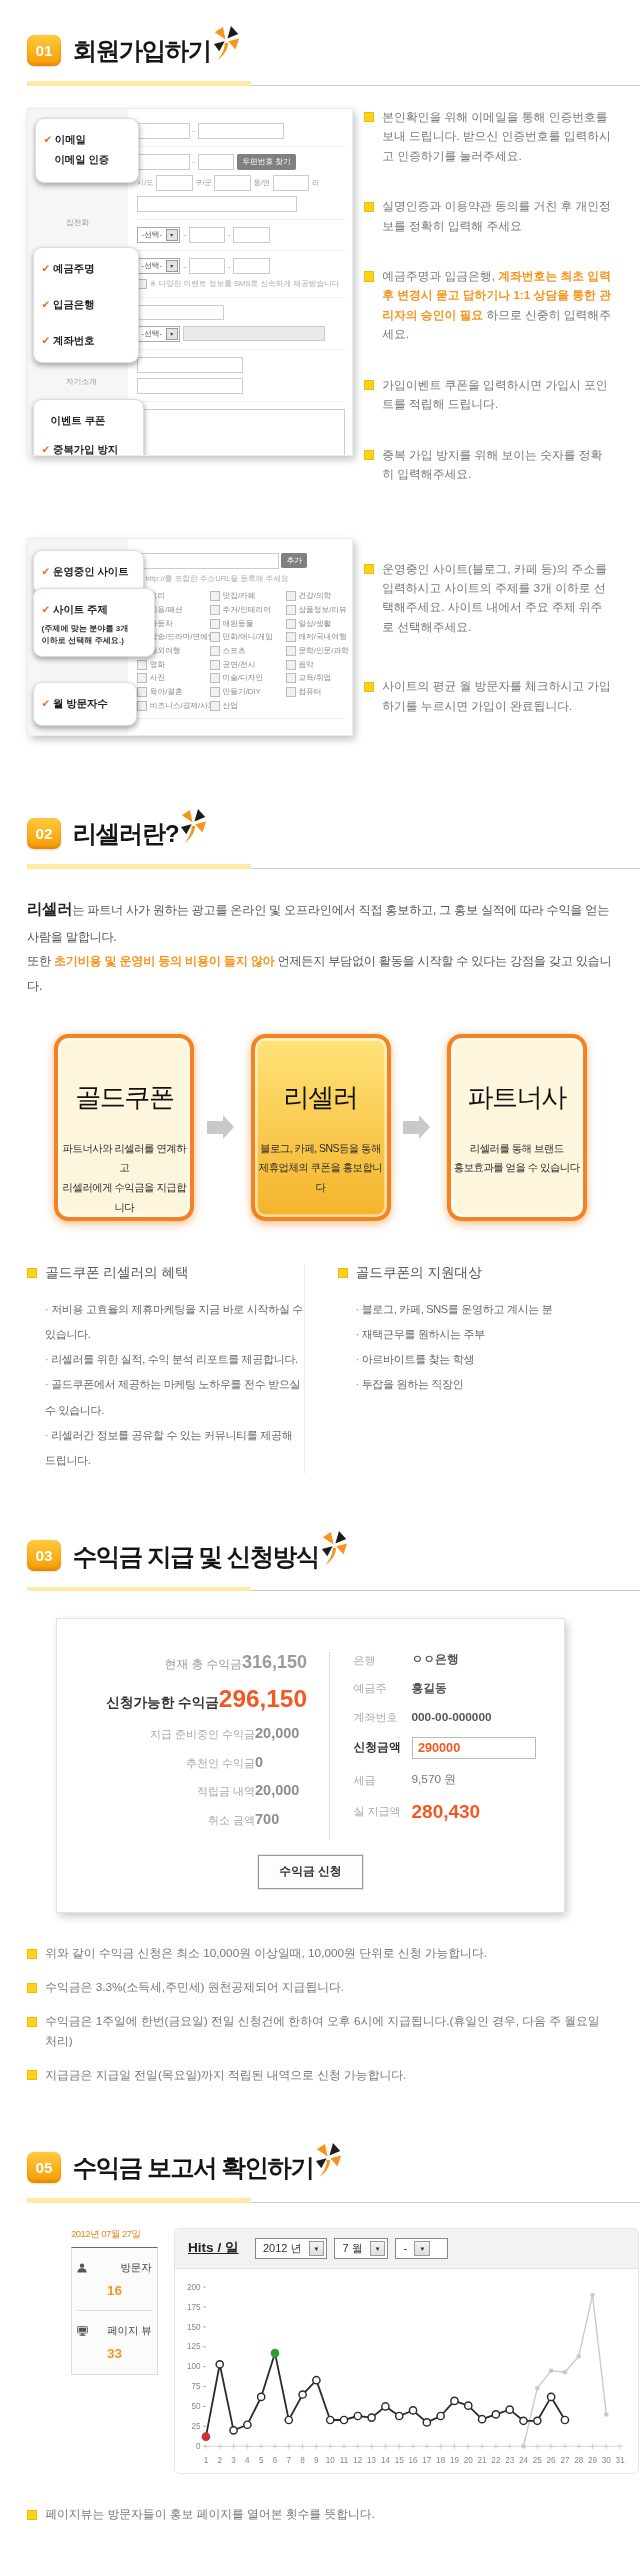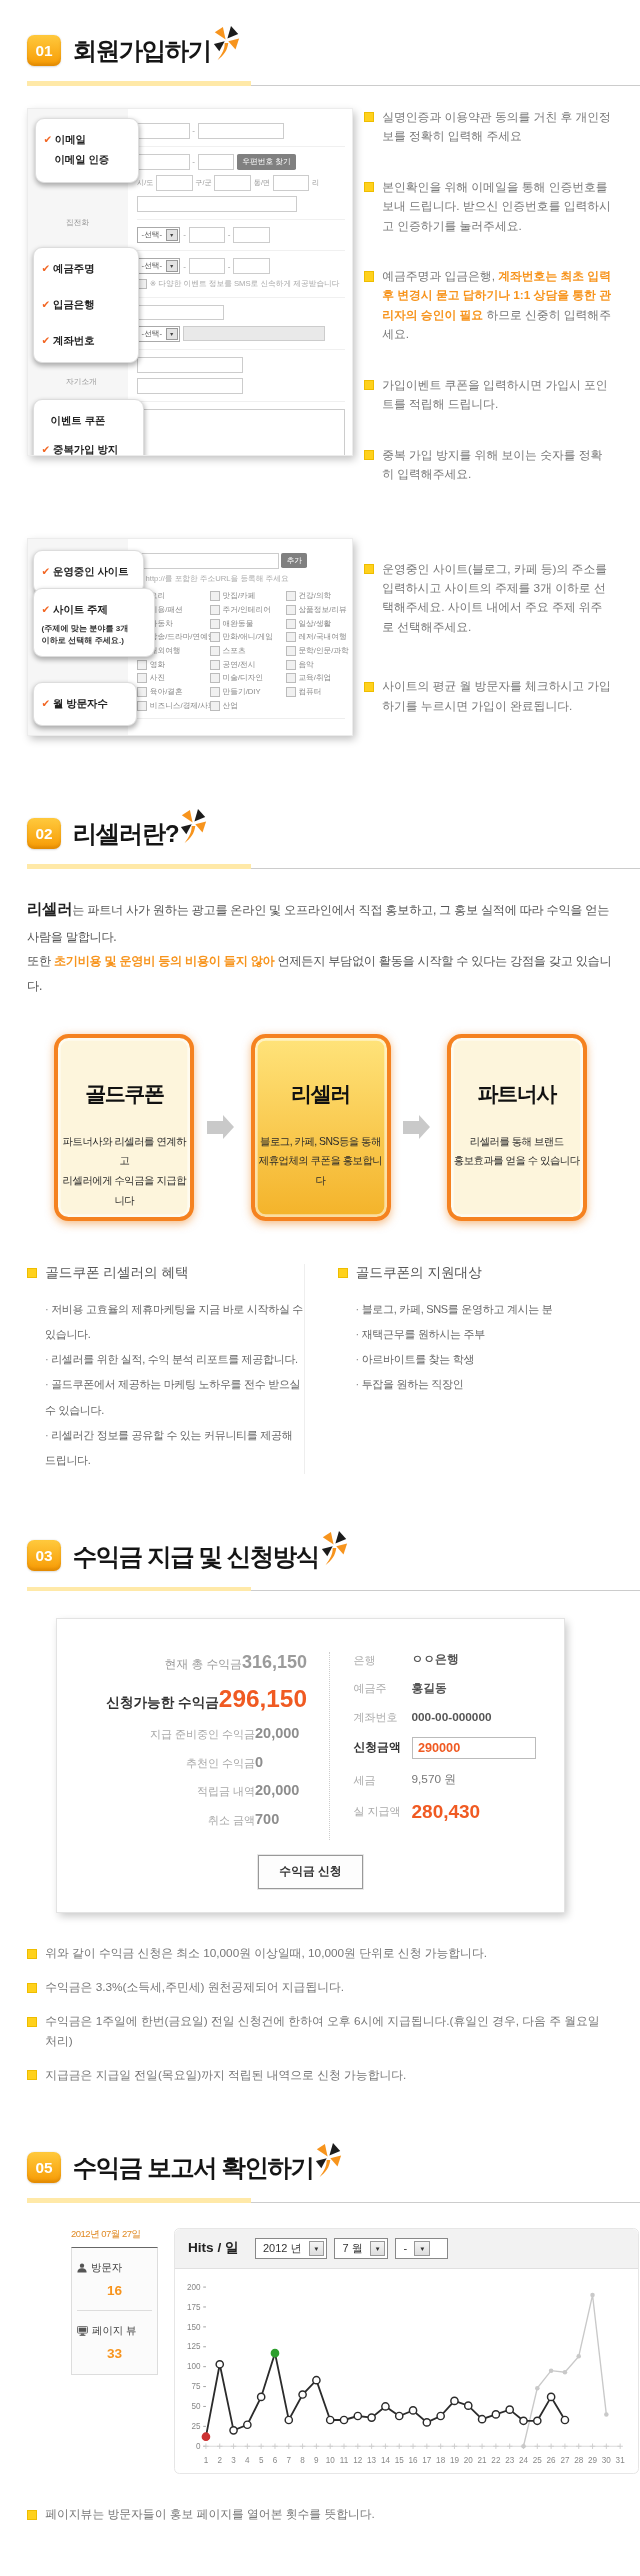--- a/index.html
+++ b/index.html
@@ -55,21 +55,21 @@
   .vopts{display:flex;flex-wrap:wrap;gap:3.6px 7.2px;margin-top:7.2px;border-top:0.9px solid #eee;padding-top:7.2px;}
 
   
   .intro{margin:25px 27px 0 27px;font-size:12.2px;color:#555;line-height:2.0;letter-spacing:-0.3px;}
   .intro .big{font-size:15.4px;font-weight:bold;color:#222;}
   .intro .hl{color:#f7941d;font-weight:bold;}
   .flow{display:flex;align-items:center;justify-content:center;gap:12.7px;margin-top:36px;}
   .flow-box{width:132px;height:179px;border-radius:14.5px;border:4.5px solid #f58220;background:#fdf5dc;
     box-shadow:0 2.7px 8.1px rgba(235,125,20,.5), inset 0 0 0 2.7px rgba(255,255,255,.55);}
   .flow-box.gold{background:linear-gradient(180deg,#ffe37a 0%,#f4b32a 100%);}
-  .fb-title{margin-top:42px;text-align:center;font-size:21px;font-weight:bold;color:#111;letter-spacing:-1.4px;}
+  .fb-title{margin-top:42px;text-align:center;font-size:26px;font-weight:normal;color:#111;letter-spacing:-1.4px;}
   .fb-desc{margin-top:23.5px;text-align:center;font-size:10.4px;color:#2a2a2a;line-height:1.9;letter-spacing:-0.5px;}
   .flow-arrow{flex:none;width:16.3px;height:12.7px;background:#c9c9c9;position:relative;margin-right:14.5px;}
   .flow-arrow:after{content:'';position:absolute;left:100%;top:-6.3px;border:12.7px solid transparent;border-left:11.8px solid #c9c9c9;border-right-width:0;}
   .lists{display:flex;margin:43px 27px 0 27px;}
   .list-col{flex:1;}
   .list-col.right{border-left:0.9px solid #eee;padding-left:33px;}
   .list-head{display:flex;gap:8.1px;align-items:center;font-size:13.6px;color:#555;}
   .list-head .sq{width:8.1px;height:8.1px;background:#ffd11c;border:0.9px solid #eebd00;}
   .list-items{margin:14.5px 0 0 18px;font-size:11px;color:#666;line-height:2.3;letter-spacing:-0.3px;}
   .list-items div::before{content:"·  ";color:#888;}
@@ -95,26 +95,26 @@
   .pay-btn{display:block;margin:14.5px auto 0;background:#fdfdfd;border:0.9px solid #999;box-shadow:0 0 0 0.9px #e5e5e5;color:#333;font-size:11.8px;font-weight:bold;padding:8.1px 20px;}
 
   .sec3-bullets{margin:31px 27px 0 27px;}
   .sec3-bullets .bullet{margin-bottom:14.5px;}
 
   
   .report-row{display:flex;margin:25px 0 0 71px;gap:16.3px;align-items:flex-start;}
   .report-side{width:87px;flex:none;}
   .side-date{font-size:9.5px;color:#e08a25;letter-spacing:-0.5px;}
   .side-box{border:0.9px solid #ddd;border-top:1.8px solid #666;background:#fbfbfb;margin-top:6.3px;padding:12.7px 5.4px;text-align:center;}
-  .side-label{font-size:10.4px;color:#444;display:flex;justify-content:flex-start;align-items:center;gap:3.6px;}
+  .side-label{font-size:10.4px;color:#444;display:flex;justify-content:space-between;align-items:center;gap:3.6px;}
   .side-num{font-size:13.6px;font-weight:bold;color:#f7941d;margin-top:8.1px;}
   .side-box hr{border:0;border-top:0.9px solid #ddd;margin:12.7px 0;}
   .chart-panel{width:463px;border:0.9px solid #e6e6e6;border-radius:5.4px;}
   .chart-head{background:#f2f2f2;border-bottom:0.9px solid #e0e0e0;border-radius:5.4px 5.4px 0 0;padding:9px 12.7px;display:flex;align-items:center;gap:7.2px;}
-  .chart-title{font-weight:bold;color:#222;font-size:13.6px;margin-right:9px;}
+  .chart-title{font-weight:bold;color:#222;font-size:13.6px;margin-right:9px;text-decoration:underline;}
   .sel{display:inline-flex;align-items:center;border:0.9px solid #888;background:#fff;font-size:11px;color:#333;padding:1.8px 1.8px 1.8px 7.2px;gap:7.2px;}
   .sel b{display:inline-block;width:13.6px;height:13.6px;background:linear-gradient(#f5f5f5,#ddd);border:0.9px solid #999;font-size:6.3px;line-height:13.6px;text-align:center;color:#333;font-weight:normal;}
   .chart-body{padding:7.2px 1.8px 0 1.8px;}
   .ytick,.xtick{font-size:9px;fill:#888;}
   .sec5-bullets{margin:31px 27px 0 27px;}
   .sec5-bullets .bullet{margin-bottom:14.5px;}
 </style>
 </head>
 <body>
 
@@ -228,26 +228,26 @@
       <div class="callout" style="left:5.4px;top:290px;width:94px;">
         <div class="co-line" style="margin-left:9px;"><span>이벤트 쿠폰</span></div>
         <div class="co-line" style="margin-top:14.5px;"><span class="chk">✔</span><span>중복가입 방지</span></div>
       </div>
     </div>
 
     <div class="bullets">
 
         <div class="bullet">
           <span class="sq"></span>
-          <span class="bullet-text"><span>실명인증과 이용약관 동의를 거친 후 개인정보를 정확히 입력해 주세요</span><span class="hl"></span><span></span></span>
+          <span class="bullet-text"><span>본인확인을 위해 이메일을 통해 인증번호를 보내 드립니다. 받으신 인증번호를 입력하시고 인증하기를 눌러주세요.</span><span class="hl"></span><span></span></span>
         </div>
 
         <div class="bullet">
           <span class="sq"></span>
-          <span class="bullet-text"><span>본인확인을 위해 이메일을 통해 인증번호를 보내 드립니다. 받으신 인증번호를 입력하시고 인증하기를 눌러주세요.</span><span class="hl"></span><span></span></span>
+          <span class="bullet-text"><span>실명인증과 이용약관 동의를 거친 후 개인정보를 정확히 입력해 주세요</span><span class="hl"></span><span></span></span>
         </div>
 
         <div class="bullet">
           <span class="sq"></span>
           <span class="bullet-text"><span>예금주명과 입금은행, </span><span class="hl">계좌번호는 최초 입력 후 변경시 묻고 답하기나 1:1 상담을 통한 관리자의 승인이 필요</span><span> 하므로 신중히 입력해주세요.</span></span>
         </div>
 
         <div class="bullet">
           <span class="sq"></span>
           <span class="bullet-text"><span>가입이벤트 쿠폰을 입력하시면 가입시 포인트를 적립해 드립니다.</span><span class="hl"></span><span></span></span>

